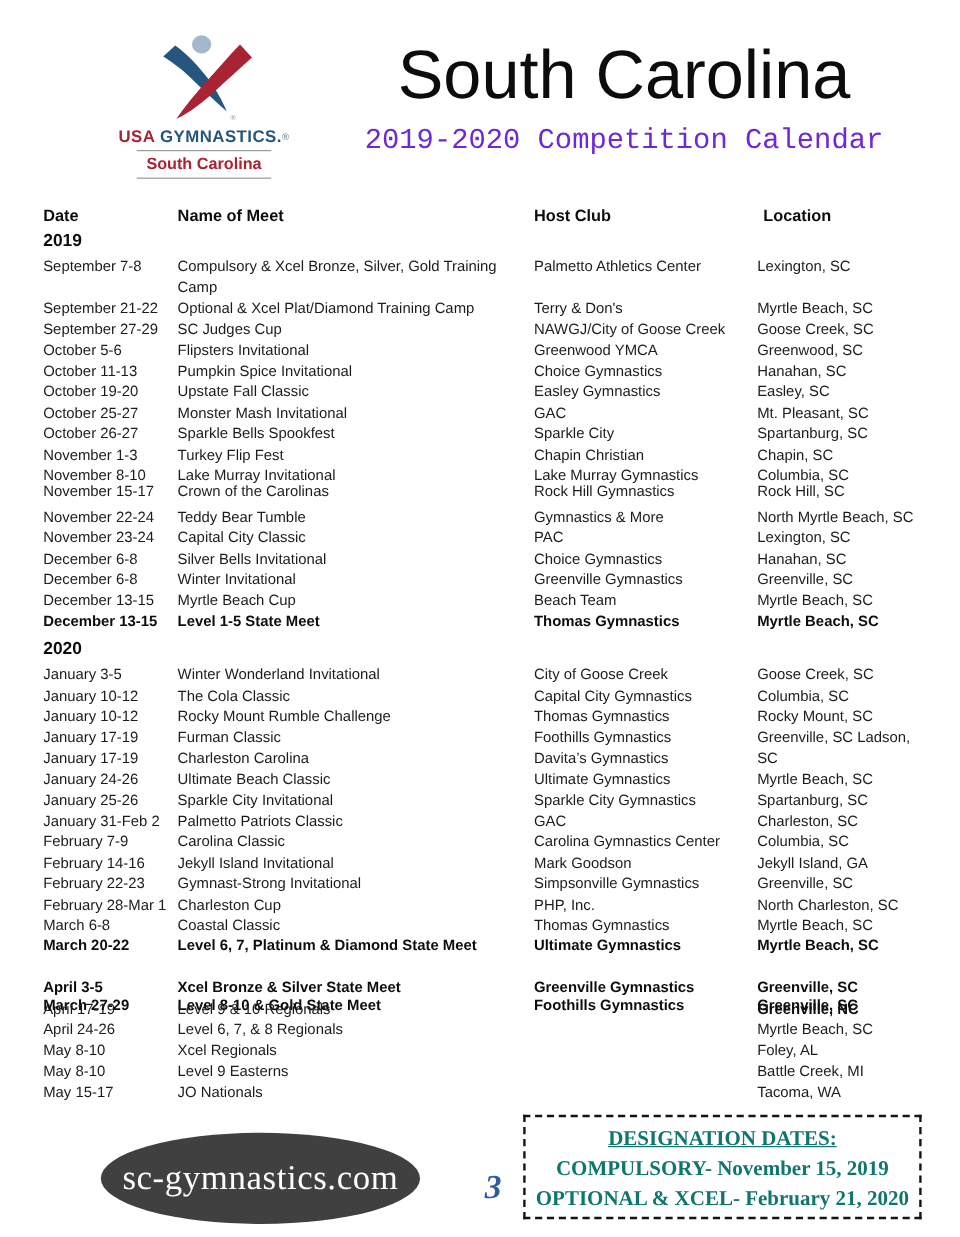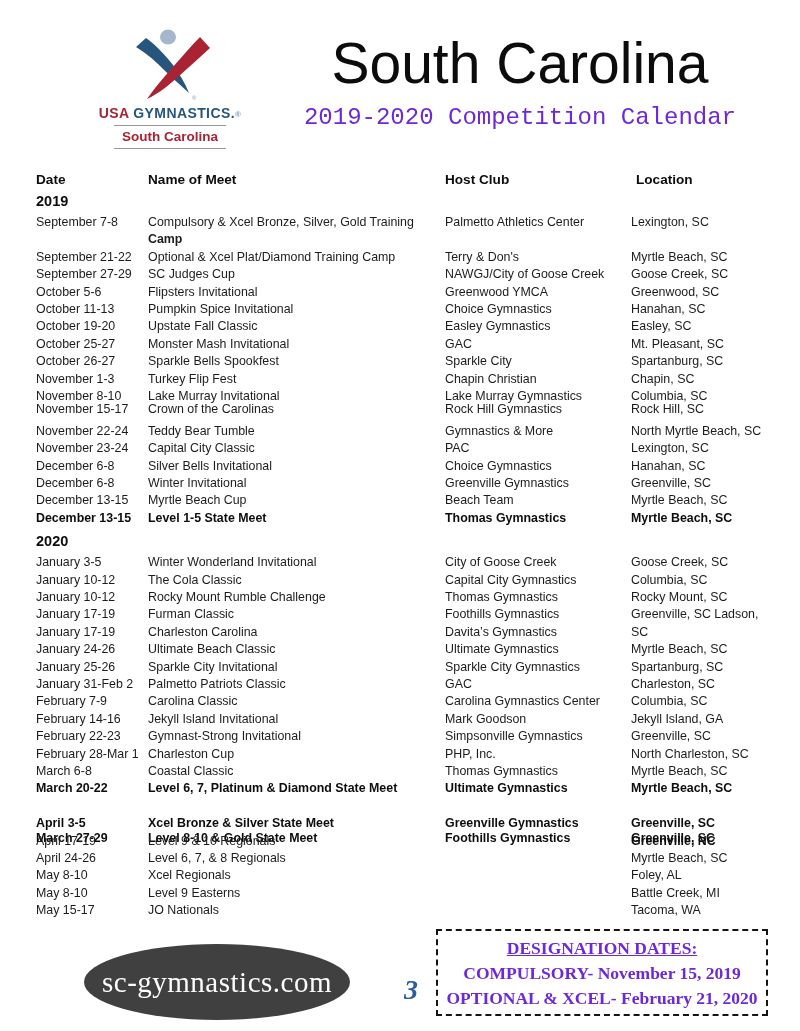--- a/index.html
+++ b/index.html
@@ -40,21 +40,21 @@
   
   .oval{position:absolute;left:84px;top:944px;width:266px;height:76px;
         background:#404040;border-radius:50%;
         display:flex;align-items:center;justify-content:center;}
   .oval span{color:#fdfdfd;font-family:"Liberation Serif", serif;font-size:29px;letter-spacing:0.5px;}
   .page-num{position:absolute;left:396px;top:974px;width:30px;text-align:center;
         font-family:"Liberation Serif", serif;font-style:italic;font-weight:700;
         font-size:28px;color:var(--pagenum-blue,#2d5d9f);}
   .desig-box{position:absolute;left:436px;top:929px;width:312px;height:74px;
         border:2.5px dashed #141414;padding:5px 8px 4px 8px;text-align:center;
-        font-family:"Liberation Serif", serif;font-weight:700;font-size:17.5px;color:#6d28d9;
+        font-family:"Liberation Serif", serif;font-weight:700;font-size:17.5px;color:#0f766e;
         line-height:1.42;}
   .desig-title{text-decoration:underline;}
 </style>
 </head>
 <body>
 
 <div class="page">
 
   <div class="logo">
     <svg width="104" height="78" viewBox="0 0 104 78">
@@ -80,21 +80,21 @@
   </div>
 
   <div>
       <div class="year-label" style="top: 193px;">2019</div>
       <div class="trow" style="top: 215px;">
         <span class="cell c0">September 7-8</span>
         <span class="cell c1">Compulsory &amp; Xcel Bronze, Silver, Gold Training</span>
         <span class="cell c2">Palmetto Athletics Center</span>
         <span class="cell c3">Lexington, SC</span>
       </div>
-      <div class="trow" style="top: 232.4px; font-weight: bold;">
+      <div class="trow" style="top: 232.4px;">
         <span class="cell c1">Camp</span>
       </div>
       <div class="trow" style="top: 249.8px;">
         <span class="cell c0">September 21-22</span>
         <span class="cell c1">Optional &amp; Xcel Plat/Diamond Training Camp</span>
         <span class="cell c2">Terry &amp; Don's</span>
         <span class="cell c3">Myrtle Beach, SC</span>
       </div>
       <div class="trow" style="top: 267.2px;">
         <span class="cell c0">September 27-29</span>

